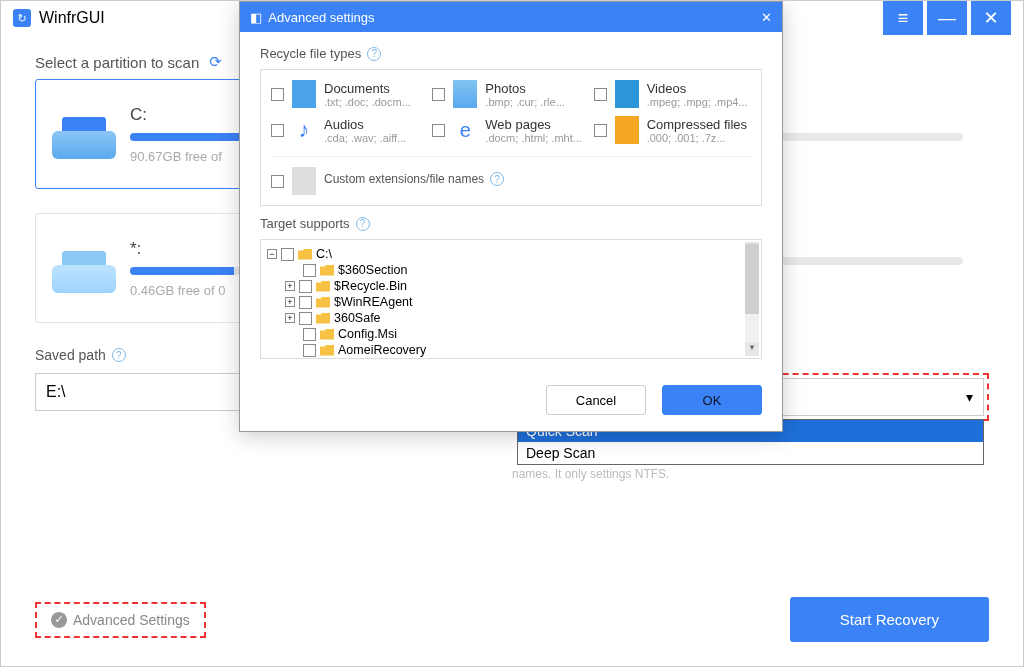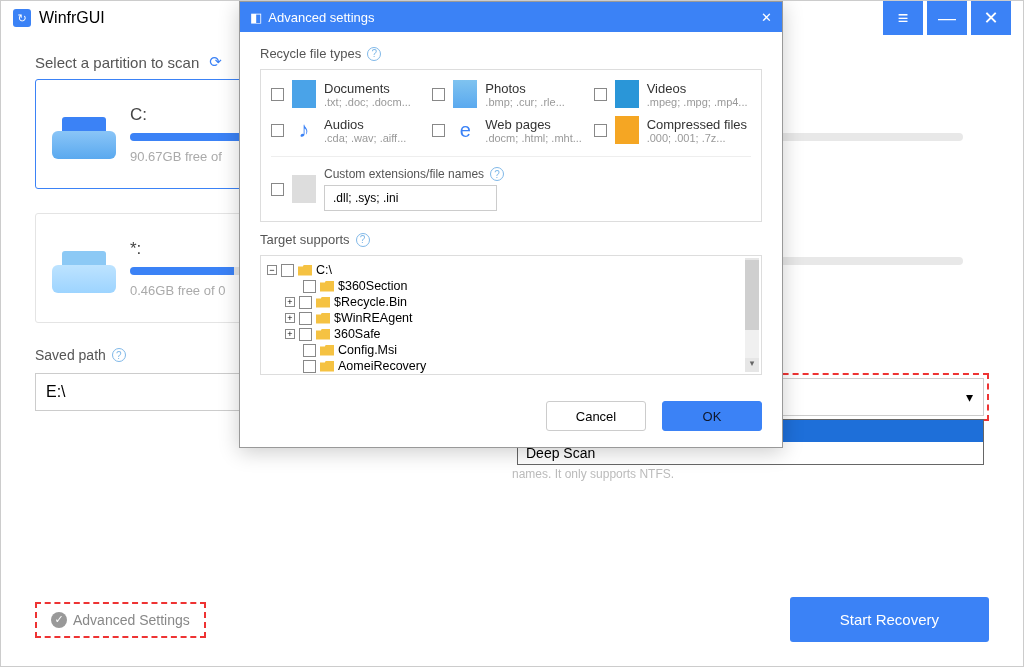--- a/index.html
+++ b/index.html
@@ -149,21 +149,21 @@
     <div class="red-box" style="position:relative">
       <div class="scan-select">
         <span>Quick Scan</span>
         <span>▾</span>
       </div>
       <div class="dropdown">
         <div class="opt sel">Quick Scan</div>
         <div class="opt">Deep Scan</div>
       </div>
     </div>
-    <div class="hint" style="margin-top:46px">names. It only supports NTFS.</div>
+    <div class="hint" style="margin-top:46px">names. It only settings NTFS.</div>
   </div>
 </div>
 
 <div class="footer">
   <div class="adv-btn">
     <div class="check-ic">✓</div>
     <span>Advanced Settings</span>
   </div>
   <button class="start-btn">Start Recovery</button>
 </div>
@@ -231,21 +231,20 @@
           </div>
         </div>
       <div class="custom-row">
         <div class="cb"></div>
         <div class="type-icon" style="background:#ddd"></div>
         <div style="flex:1">
           <div style="font-size:12px;color:#555;margin-bottom:4px;display:flex;gap:6px;align-items:center">
               <span>Custom extensions/file names</span>
               <span class="help">?</span>
             </div>
-          <input value=".dll; .sys; .ini" style="">
         </div>
       </div>
     </div>
     <div class="dlg-label">
       <span>Target supports</span>
       <span class="help">?</span>
     </div>
     <div class="tree-box">
       <div class="tree-line">
           <span class="expander">−</span>

